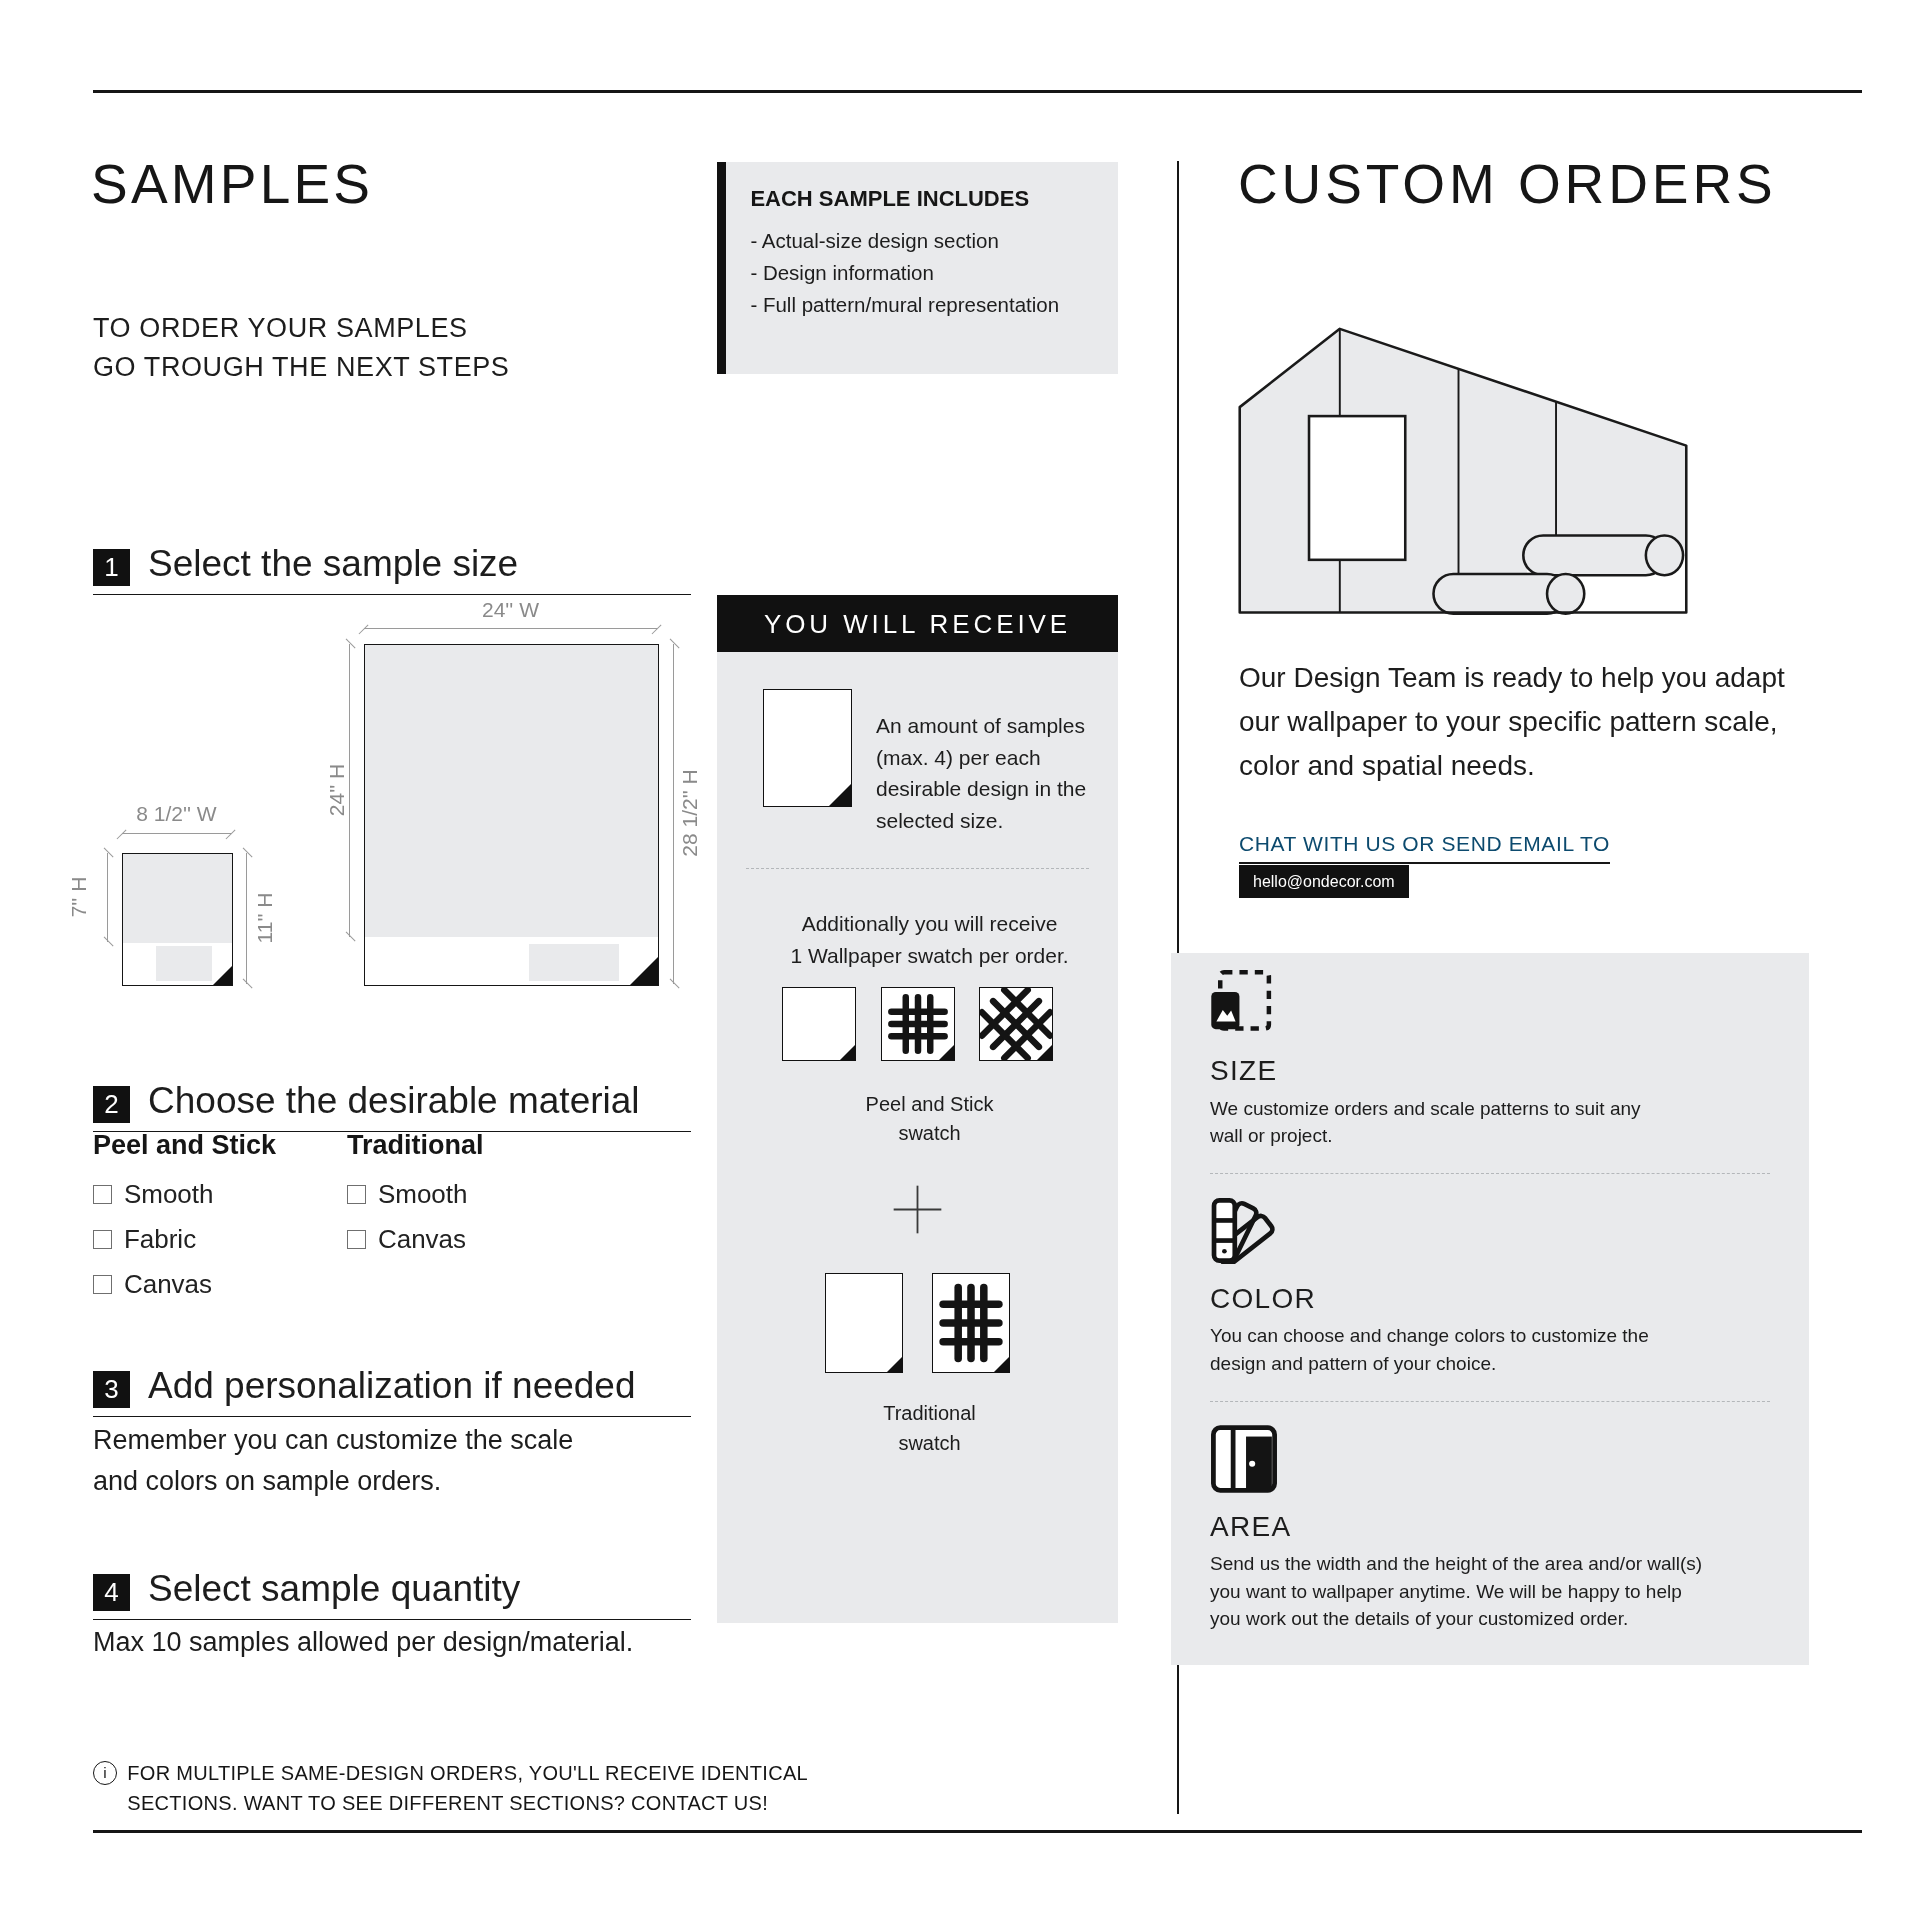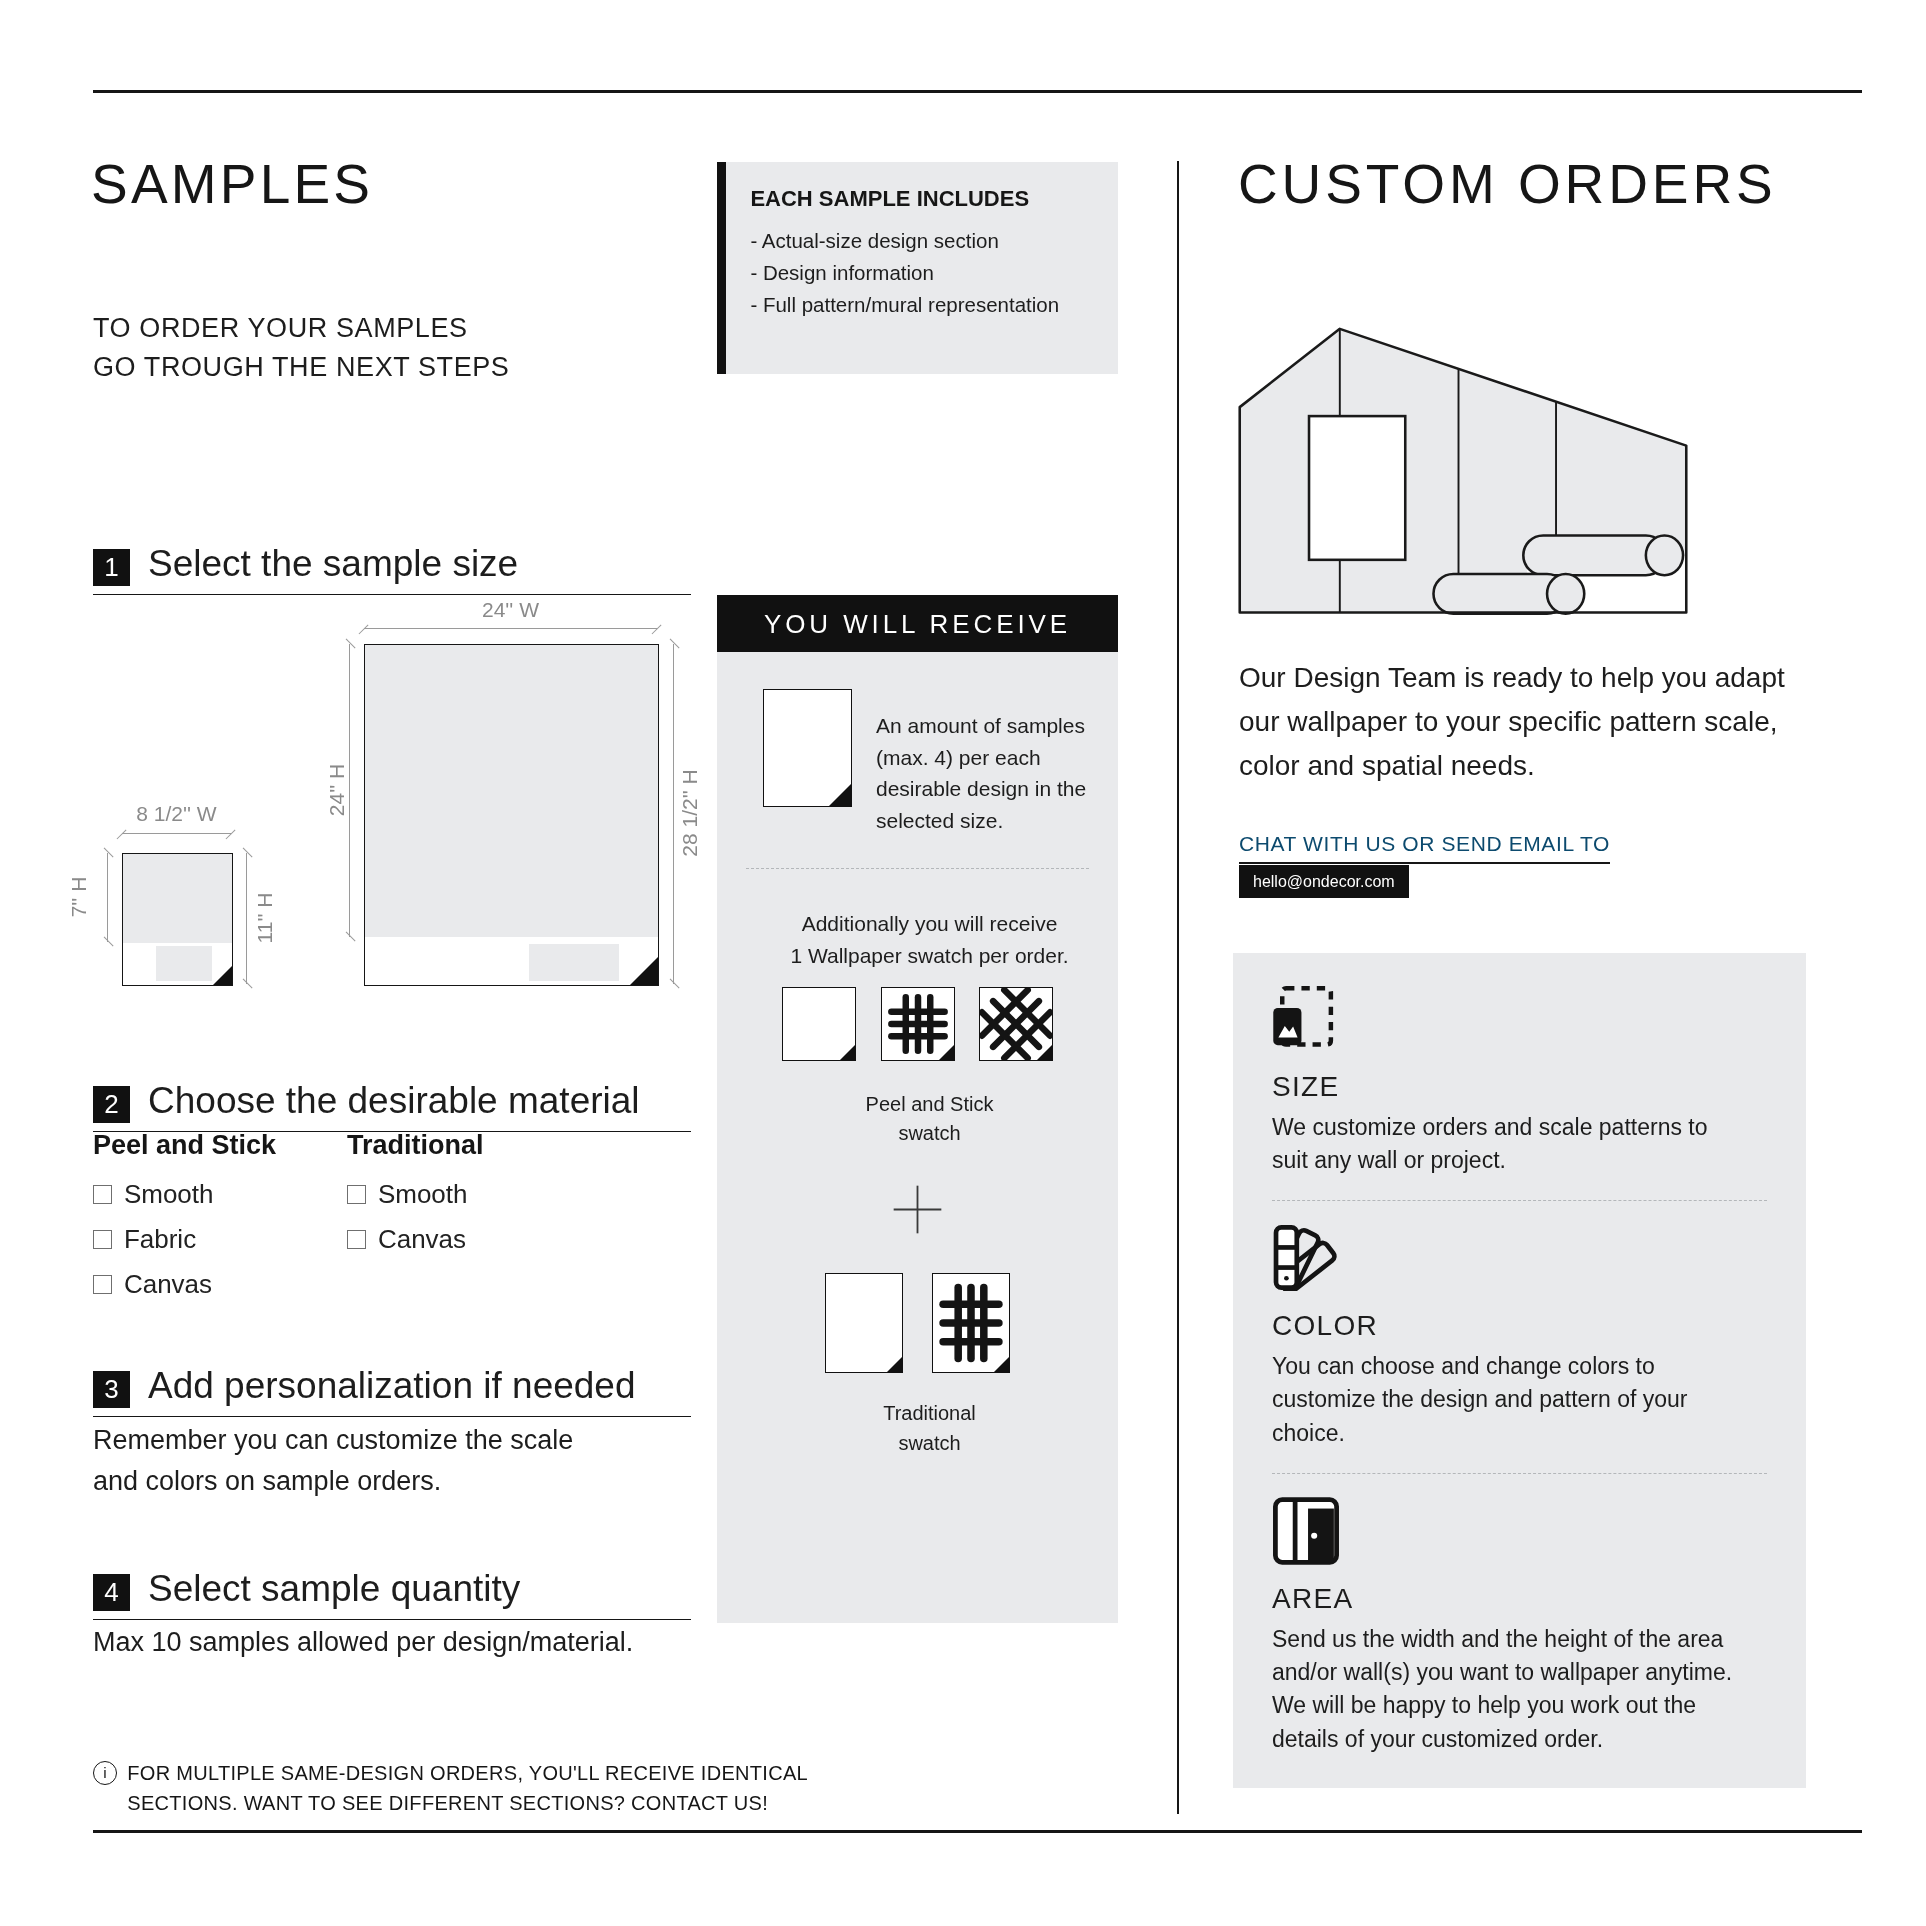--- a/index.html
+++ b/index.html
@@ -60,25 +60,25 @@
   .swatch svg{width:100%;height:100%;}
   .swatch .fold{border-left-width:15.4px;border-bottom-width:15.4px;}
   .centerline{position:absolute;left:0;width:401px;text-align:center;padding-left:12px;}
   .dashhr{position:absolute;border-top:1.3px dashed #b4b7ba;height:0;}
   .recv-text{font-size:21px;line-height:1.5;color:#1d1d1d;}
   .swrow{position:absolute;left:0;width:401px;display:flex;justify-content:center;gap:24.4px;}
   
   .rpara{position:absolute;font-size:28px;line-height:1.58;color:#1d1d1d;}
   .contact-label{position:absolute;font-size:21px;letter-spacing:0.6px;color:#0c4a6e;}
   .email-badge{position:absolute;background:#111;color:#fff;font-size:16px;padding:7.7px 14px;}
-  .custom-card{position:absolute;left:1233px;top:953px;width:573px;background:#e9eaec;
-               box-sizing:border-box;padding:32px 39px 32px 39px;}
+  .custom-card{position:absolute;left:1171px;top:953px;width:638px;background:#e9eaec;
+               box-sizing:border-box;padding:16px 39px 32px 39px;}
   .custom-card .icon{height:64px;margin-bottom:22px;}
   .custom-card h4{margin:0 0 7.7px 0;font-size:28px;font-weight:normal;letter-spacing:1.3px;color:#1d1d1d;}
-  .custom-card p{margin:0;font-size:23px;line-height:1.45;color:#1d1d1d;}
+  .custom-card p{margin:0;font-size:19px;line-height:1.45;color:#1d1d1d;}
   .card-hr{border:none;border-top:1.3px dashed #b4b7ba;margin:23px 0 23px 0;}
   svg line, svg rect, svg ellipse, svg polygon, svg circle{vector-effect:none;}
 </style>
 </head>
 <body>
 
 <div id="canvas">
 
   <div class="rule" style="left:93px;top:90px;width:1769px;height:2.6px;"></div>
   <div class="rule" style="left:93px;top:1830px;width:1769px;height:2.6px;"></div>

